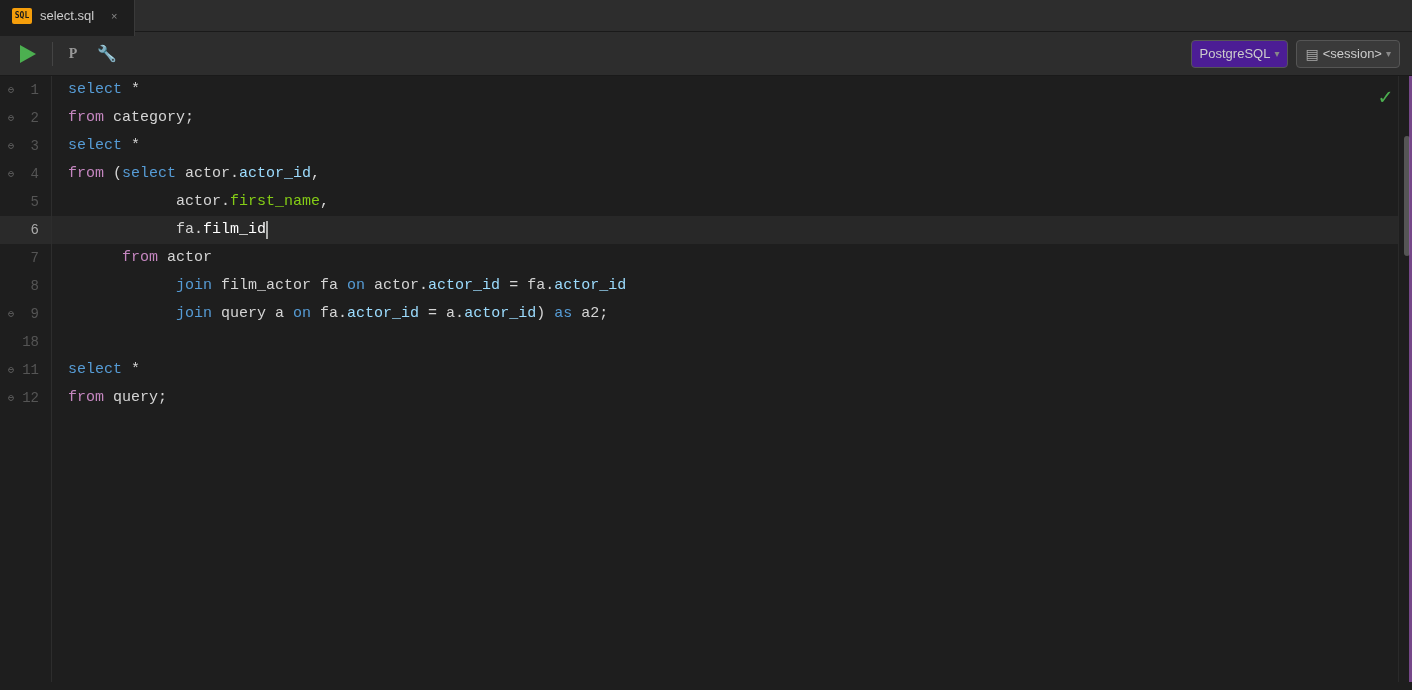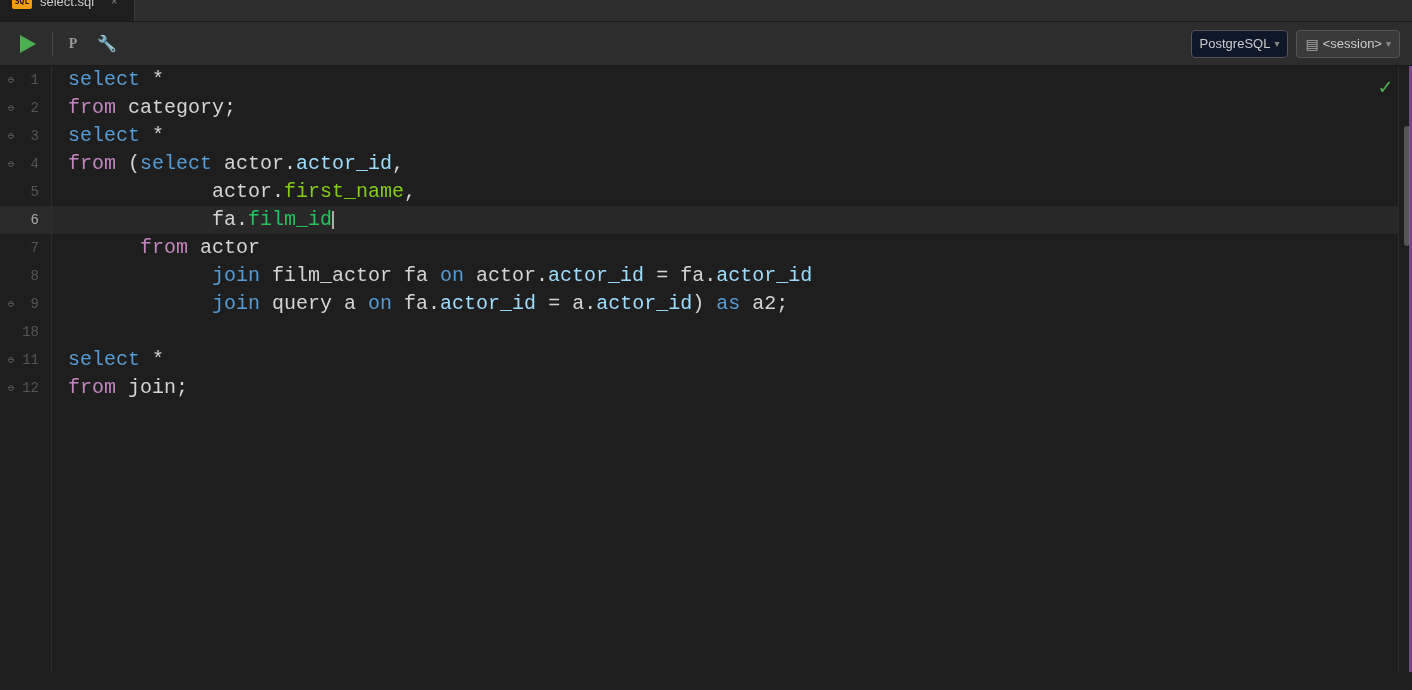--- a/index.html
+++ b/index.html
@@ -8,23 +8,23 @@
       background: #1e1e1e;
       color: #d4d4d4;
       width: 1412px;
       height: 690px;
       overflow: hidden;
     }
 
     
     .tab-bar {
       display: flex;
-      align-items: flex-end;
+      align-items: center;
       background: #2d2d2d;
-      height: 22px;
+      height: 32px;
       border-bottom: 1px solid #1a1a1a;
       padding-left: 0;
     }
     .tab {
       display: flex;
       align-items: center;
       background: #1e1e1e;
       color: #cccccc;
       padding: 0 12px;
       height: 40px;
@@ -126,21 +126,21 @@
       cursor: pointer;
       display: flex;
       align-items: center;
       justify-content: center;
       color: #aaa;
       font-size: 16px;
     }
     .db-selector {
       display: flex;
       align-items: center;
-      background: #0f172a;
+      background: #4c1d95;
       border: 1px solid #555;
       border-radius: 4px;
       padding: 3px 8px;
       cursor: pointer;
       gap: 4px;
       height: 28px;
       font-family: -apple-system, BlinkMacSystemFont, 'Segoe UI', sans-serif;
       font-size: 13px;
       color: #cccccc;
     }
@@ -223,21 +223,21 @@
       background: #1e1e1e;
       padding: 0;
     }
 
     .code-line {
       display: flex;
       align-items: center;
       height: 28px;
       padding-left: 16px;
       white-space: pre;
-      font-size: 20px;
+      font-size: 15px;
       line-height: 28px;
       position: relative;
     }
     .code-line.current-line {
       background: #282828;
     }
     .code-line.empty-line {
       height: 28px;
     }
 
@@ -427,21 +427,21 @@
 
     <div class="code-line">
       <span class="kw" style="color:#c586c0">from</span><span> (</span><span class="kw">select</span><span> actor.</span><span style="color:#9cdcfe">actor_id</span><span>,</span>
     </div>
 
     <div class="code-line">
       <span>            actor.</span><span style="color:#84cc16">first_name</span><span>,</span>
     </div>
 
     <div class="code-line current-line">
-      <span>            fa.</span><span style="color:#22c55e">film_id</span><span class="cursor"></span>
+      <span>            fa.</span><span style="color:#ffffff">film_id</span><span class="cursor"></span>
     </div>
 
     <div class="code-line">
       <span>      </span><span class="kw" style="color:#c586c0">from</span><span> actor</span>
     </div>
 
     <div class="code-line">
       <span>            </span><span class="kw">join</span><span> film_actor fa </span><span class="kw">on</span><span> actor.</span><span style="color:#9cdcfe">actor_id</span><span> = fa.</span><span style="color:#9cdcfe">actor_id</span>
     </div>
 
@@ -451,21 +451,21 @@
 
     <div class="code-line empty-line">
       <span>&nbsp;</span>
     </div>
 
     <div class="code-line">
       <span class="kw">select</span><span class="punct"> *</span>
     </div>
 
     <div class="code-line">
-      <span class="kw" style="color:#c586c0">from</span><span> join;</span>
+      <span class="kw" style="color:#c586c0">from</span><span> query;</span>
     </div>
 
   </div>
 
   <div class="scrollbar-container">
     <div class="scrollbar-thumb"></div>
     <div class="line-highlight-bar"></div>
   </div>
 
   <div class="check-mark">✓</div>

